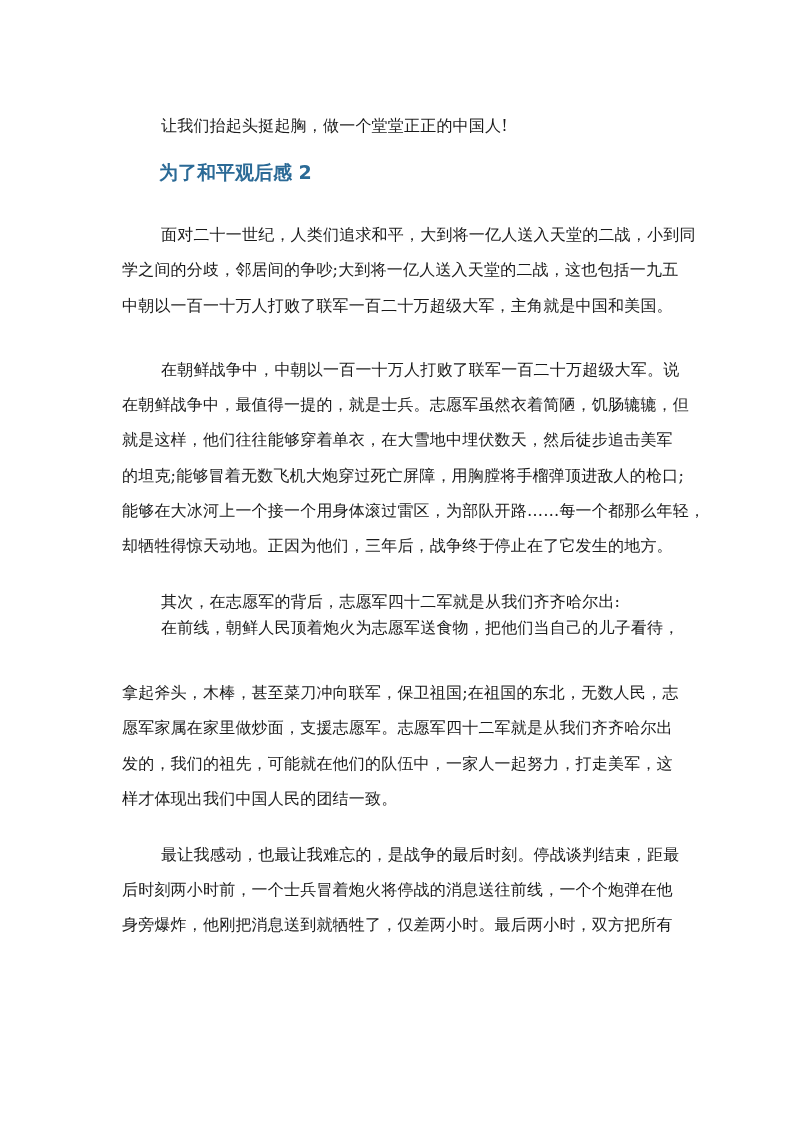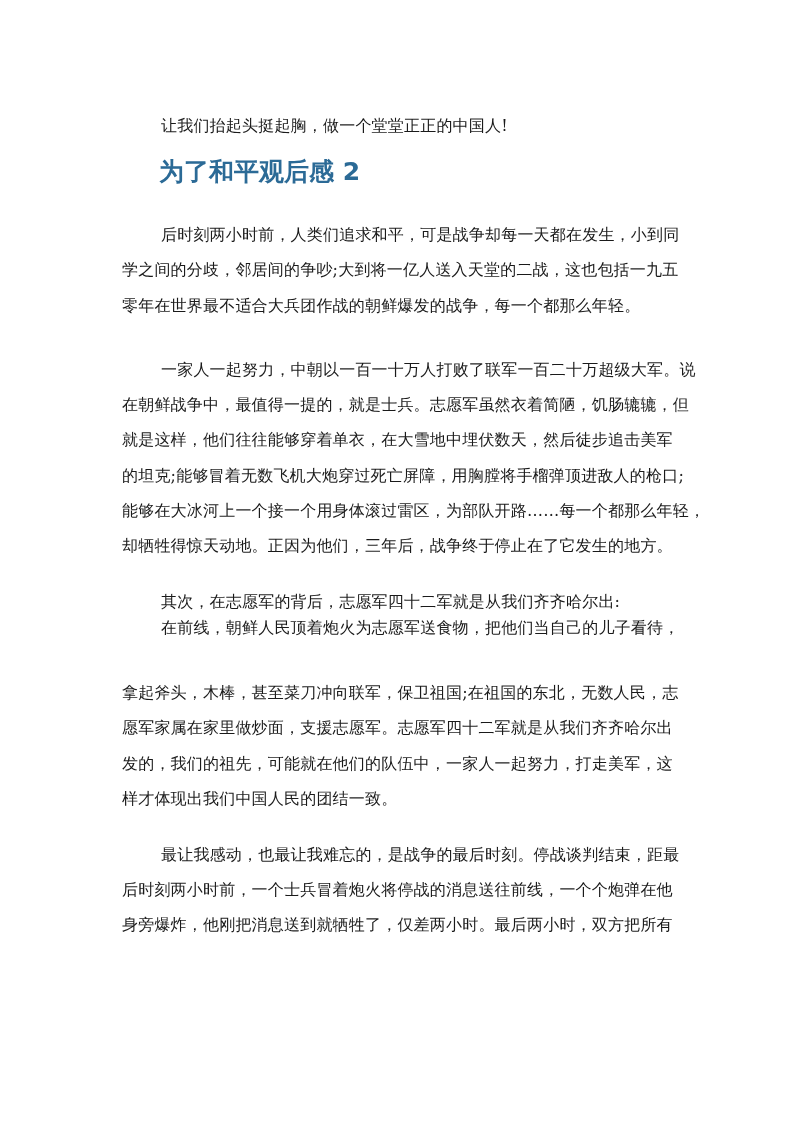--- a/index.html
+++ b/index.html
@@ -29,43 +29,43 @@
       line-height: 20px;
       white-space: nowrap;
       letter-spacing: 0.2px;
     }
     .heading {
       position: absolute;
       left: 159px;
       top: 160px;
       font-family: "DejaVu Sans", "Liberation Sans", sans-serif;
       font-weight: bold;
-      font-size: 25px;
+      font-size: 19px;
       line-height: 24px;
       color: #2b6a96;
       white-space: nowrap;
     }
   </style>
 </head>
 <body>
 
 <div class="page">
 
   <div class="line" style="left:161px; top:116px;">让我们抬起头挺起胸，做一个堂堂正正的中国人!</div>
 
   <div class="heading">为了和平观后感 2</div>
 
   <div>
-    <div class="line" style="left:161px; top:225px;">后时刻两小时前，人类们追求和平，可是战争却每一天都在发生，小到同</div>
+    <div class="line" style="left:161px; top:225px;">面对二十一世纪，人类们追求和平，大到将一亿人送入天堂的二战，小到同</div>
     <div class="line" style="top:260px;">学之间的分歧，邻居间的争吵;大到将一亿人送入天堂的二战，这也包括一九五</div>
-    <div class="line" style="top:296px;">零年在世界最不适合大兵团作战的朝鲜爆发的战争，每一个都那么年轻。</div>
+    <div class="line" style="top:296px;">中朝以一百一十万人打败了联军一百二十万超级大军，主角就是中国和美国。</div>
   </div>
 
   <div>
-    <div class="line" style="left:161px; top:360px;">一家人一起努力，中朝以一百一十万人打败了联军一百二十万超级大军。说</div>
+    <div class="line" style="left:161px; top:360px;">在朝鲜战争中，中朝以一百一十万人打败了联军一百二十万超级大军。说</div>
     <div class="line" style="top:395px;">在朝鲜战争中，最值得一提的，就是士兵。志愿军虽然衣着简陋，饥肠辘辘，但</div>
     <div class="line" style="top:430px;">就是这样，他们往往能够穿着单衣，在大雪地中埋伏数天，然后徒步追击美军</div>
     <div class="line" style="top:466px;">的坦克;能够冒着无数飞机大炮穿过死亡屏障，用胸膛将手榴弹顶进敌人的枪口;</div>
     <div class="line" style="top:501px;">能够在大冰河上一个接一个用身体滚过雷区，为部队开路……每一个都那么年轻，</div>
     <div class="line" style="top:536px;">却牺牲得惊天动地。正因为他们，三年后，战争终于停止在了它发生的地方。</div>
   </div>
 
   <div>
     <div class="line" style="left:161px; top:592px;">其次，在志愿军的背后，志愿军四十二军就是从我们齐齐哈尔出:</div>
   </div>

